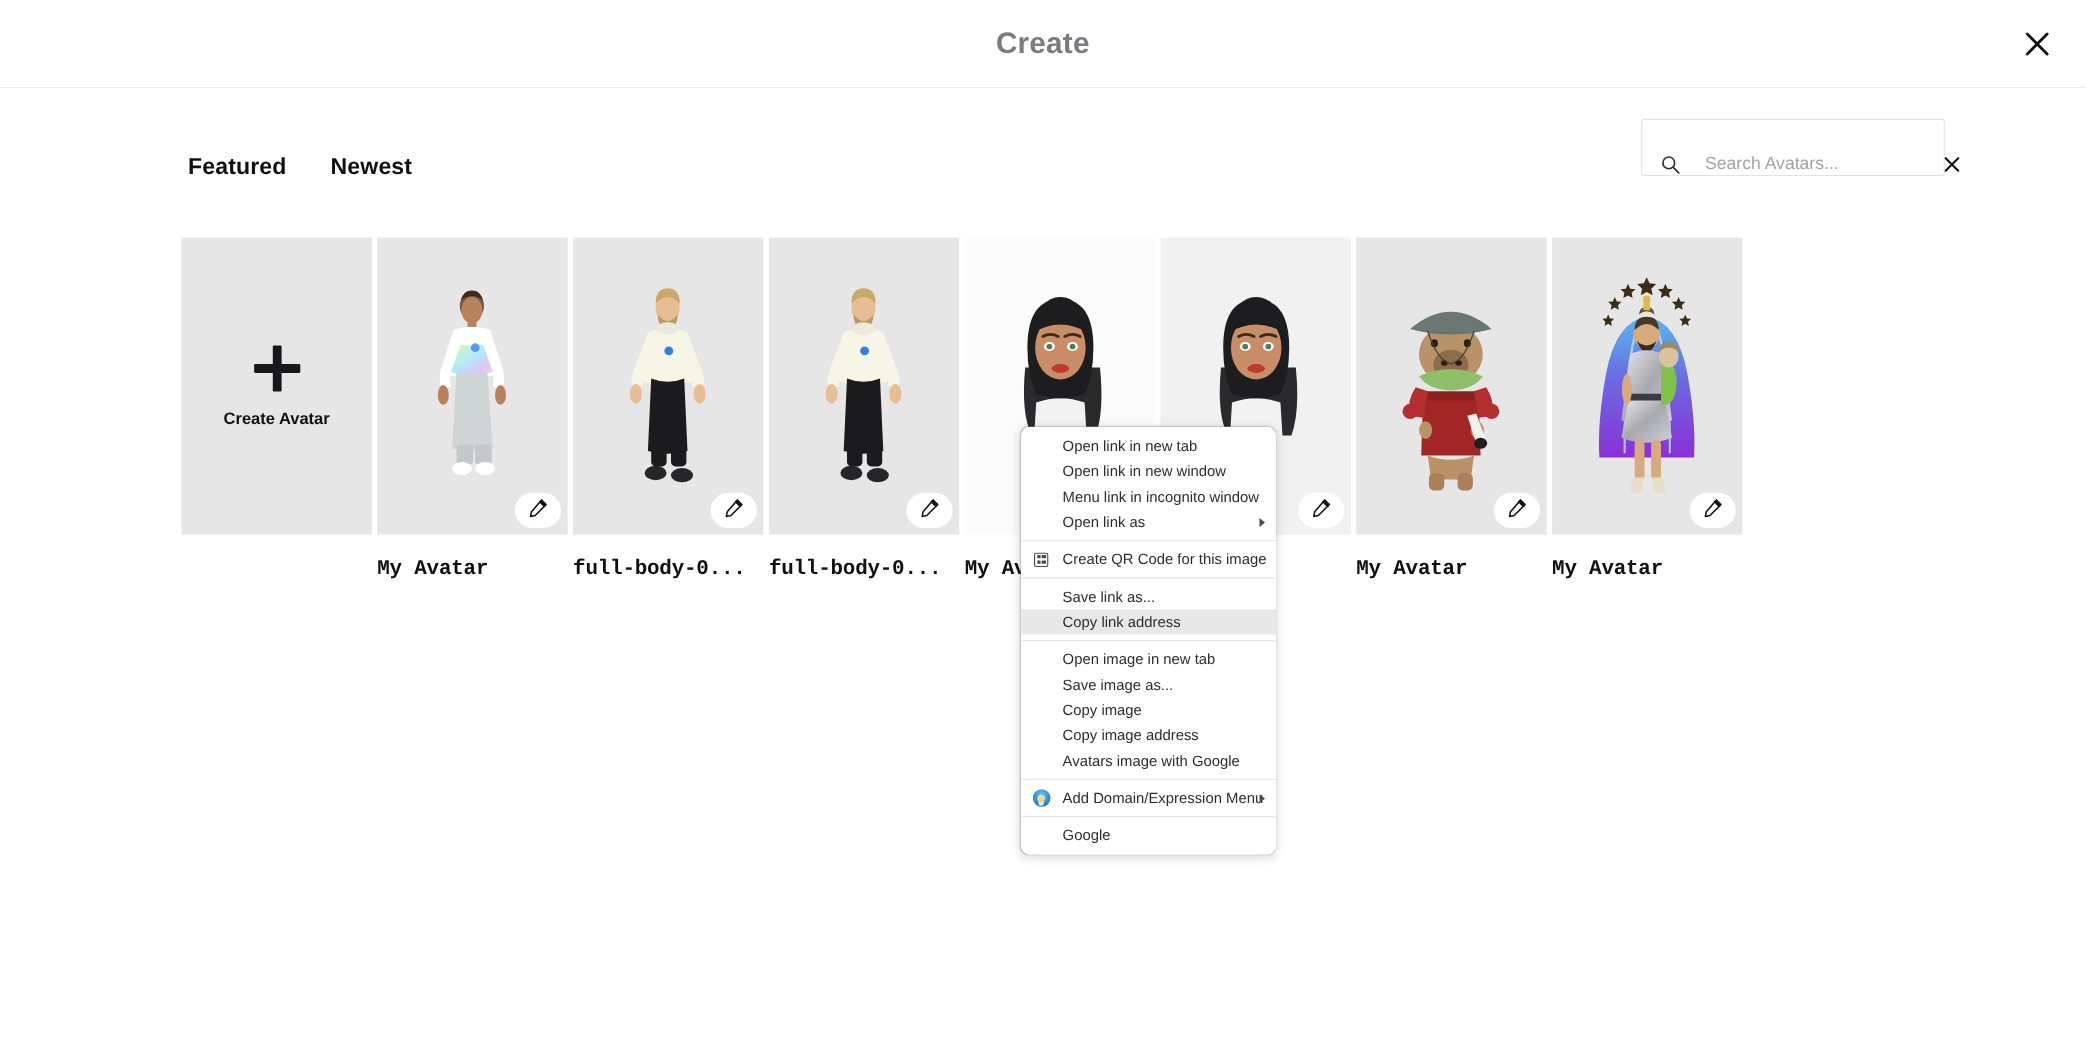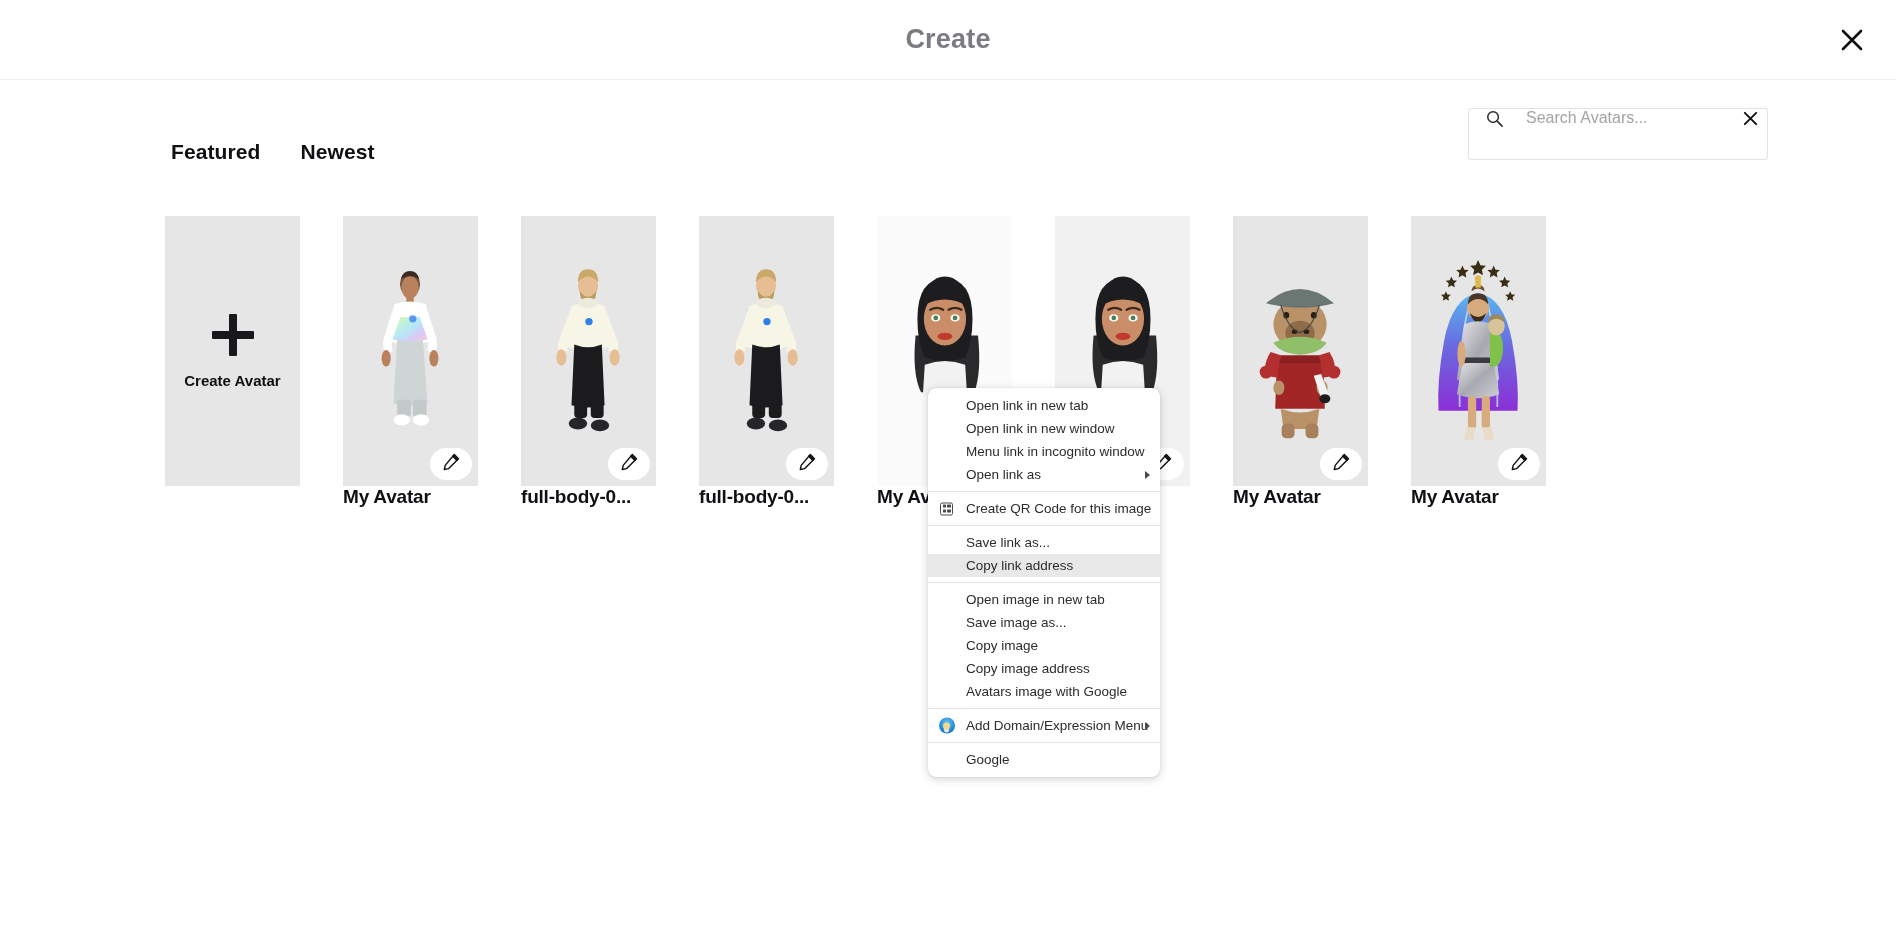--- a/index.html
+++ b/index.html
@@ -62,26 +62,26 @@
     height: 3px;
     background: #e8198b;
     border-radius: 2px;
   }
 
   .search-box {
     position: absolute;
     right: 128px;
     top: 50%;
     transform: translateY(-50%);
-    width: 300px;
+    width: 276px;
     height: 52px;
     border: 1px solid #e2e2e5;
     border-radius: 3px;
     display: flex;
-    align-items: flex-start;
+    align-items: flex-end;
     padding: 0 16px;
     background: #fff;
   }
   .search-icon { color: #2b2b30; display:flex; align-items:center; }
   .search-input {
     flex: 1;
     border: none;
     outline: none;
     background: transparent;
     font-family: "Liberation Sans", sans-serif;
@@ -100,36 +100,38 @@
   
   .grid {
     padding: 28px 0 0 165px;
     display: flex;
     gap: 31px;
     align-items: flex-start;
   }
   .card { width: 147px; cursor: pointer; }
   .thumb {
     position: relative;
-    width: 135px;
+    width: 173px;
     height: 270px;
     background: #e6e6e6;
     overflow: hidden;
     display: flex;
     align-items: center;
     justify-content: center;
   }
   .thumb.light { background: #fbfbfb; }
   .thumb.light-2 { background: #f1f1f1; }
   .card-label {
+    margin-top: 20px;
     font-size: 19px;
     font-weight: 700;
     color: #101014;
     white-space: nowrap;
     letter-spacing: -0.2px;
+    font-family: Liberation Mono, monospace;
   }
 
   .create-card .thumb {
     flex-direction: column;
     background: #e6e6e6;
   }
   .plus {
     width: 42px; height: 42px;
     position: relative;
   }

